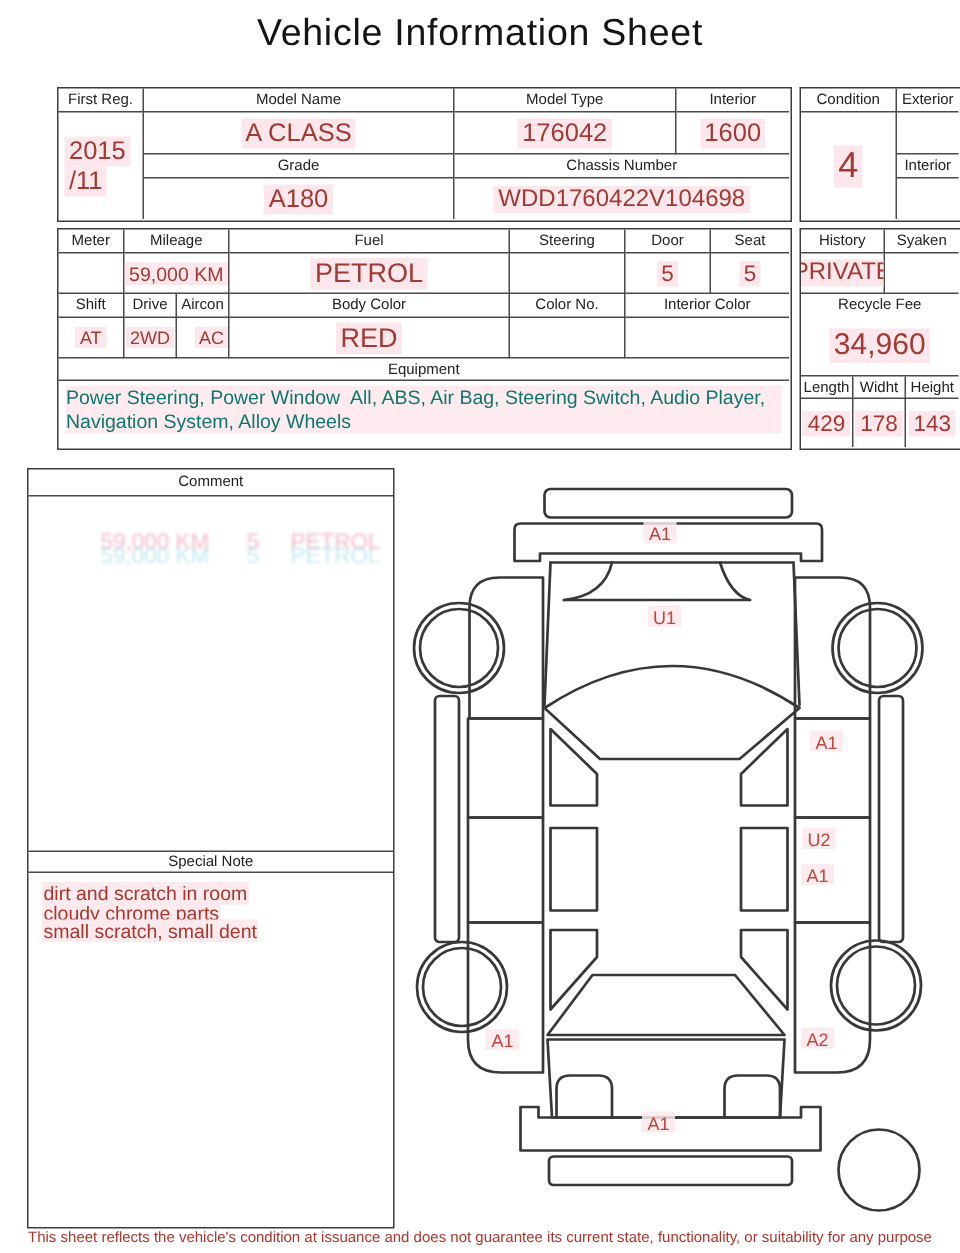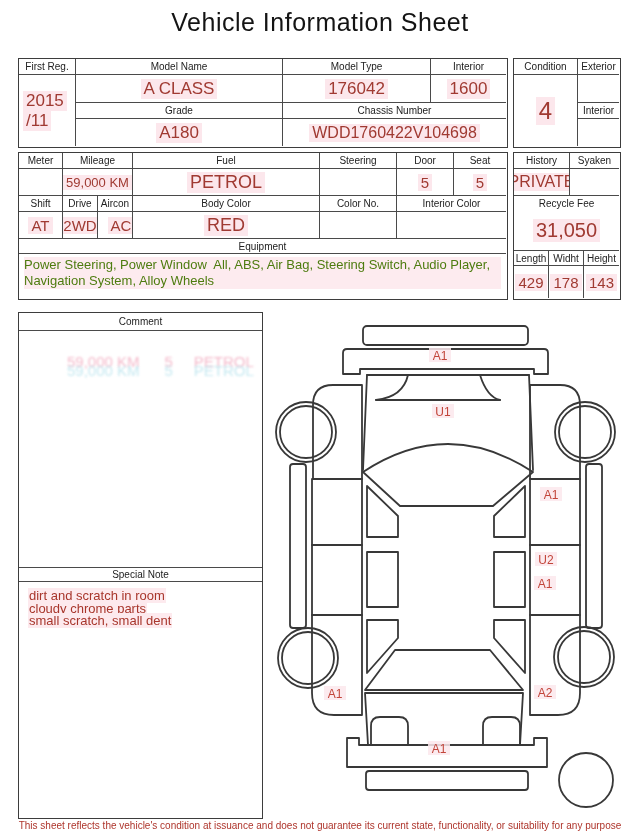--- a/index.html
+++ b/index.html
@@ -1,39 +1,39 @@
 <!DOCTYPE html>
 <html><head>
 <meta charset="utf-8">
 <style>
   html,body{margin:0;padding:0;background:#ffffff;}
   body{width:640px;height:835px;position:relative;font-family:"Liberation Sans",sans-serif;color:#1c1c1c;overflow:hidden;}
   .abs{position:absolute;}
   
   #title{top:8px;left:0;width:640px;text-align:center;font-size:25px;letter-spacing:.5px;color:#141414;font-family:"Liberation Sans",sans-serif;}
   
-  .tbox{border:1.5px solid #3d3d3d;display:grid;box-sizing:border-box;background:#fff;}
+  .tbox{border:1.5px solid #3d3d3d;display:grid;box-sizing:border-box;background:#fff;margin-left:20px;}
   .cell{box-sizing:border-box;display:flex;align-items:center;justify-content:center;overflow:hidden;}
   .br{border-right:1px solid #4a4a4a;}
   .bb{border-bottom:1px solid #4a4a4a;}
   .hdr{font-size:10px;color:#222;}
   .val{color:#a03a32;}
   .hl{background:#fce7ec;padding:0 3px;white-space:nowrap;}
   
   #t1{left:18px;top:58px;width:490px;height:90px;grid-template-columns:57px 207px 148px 75px;grid-template-rows:16px 28px 16px 27px;}
   #cond{left:513px;top:58px;width:108px;height:90px;grid-template-columns:64px 41px;grid-template-rows:16px 28px 16px 27px;}
   
   #t2{left:18px;top:152px;width:490px;height:148px;grid-template-columns:44px 35px 35px 187px 77px 57px 52px;grid-template-rows:16px 27px 16px 27px 15px 44px;}
   #hist{left:513px;top:152px;width:108px;height:148px;grid-template-columns:35px 21px 14px 35px;grid-template-rows:16px 27px 15px 40px 15px 32px;}
-  .fs13{font-size:13px;} .fs14{font-size:15px;} .fs15{font-size:15px;} .fs16{font-size:16px;}
+  .fs13{font-size:13px;} .fs14{font-size:12px;} .fs15{font-size:15px;} .fs16{font-size:16px;}
   .fs17{font-size:17px;} .fs18{font-size:18px;} .fs20{font-size:20px;} .fs24{font-size:24px;}
   .fs12{font-size:16px;}
   #firstreg-val{flex-direction:column;align-items:flex-start;padding-left:4px;justify-content:center;line-height:20px;}
   #equip-cell{align-items:flex-start;justify-content:flex-start;padding:3px 5px;}
-  #equip-text{font-size:13px;line-height:16px;color:#4d7c0f;white-space:pre-wrap;word-break:break-all;background:#fdebef;}
+  #equip-text{font-size:13px;line-height:16px;color:#0f766e;white-space:pre-wrap;word-break:break-all;background:#fdebef;}
   
   #commentbox{left:18px;top:312px;width:245px;height:507px;border:1.5px solid #3d3d3d;box-sizing:border-box;background:#fff;}
   #comment-hdr{top:0;left:0;width:100%;height:17px;border-bottom:1px solid #4a4a4a;display:flex;align-items:center;justify-content:center;font-size:10px;}
   #ghost1{top:40px;left:48px;font-size:15px;color:#f4b9ca;white-space:pre;filter:blur(1px);}
   #ghost2{top:49px;left:48px;font-size:15px;color:#bfe6ef;white-space:pre;filter:blur(1px);opacity:.9;}
   #specialnote-hdr{top:254px;left:0;width:100%;height:15px;border-top:1px solid #4a4a4a;border-bottom:1px solid #4a4a4a;display:flex;align-items:center;justify-content:center;font-size:10px;box-sizing:border-box;}
   #notes{top:277px;left:9px;width:225px;font-size:13px;line-height:12.6px;color:#a8362c;}
   #notes .nline span{background:#fdeaee;padding:0 1px;}
   
   #diagram{left:263px;top:312px;width:377px;height:507px;}
@@ -137,21 +137,21 @@
 
 <div id="hist" class="abs tbox">
   <div class="cell hdr br bb" style="grid-area:1/1/2/3;">History</div>
   <div class="cell hdr bb" style="grid-area:1/3/2/5;">Syaken</div>
   <div class="cell val fs12 br bb" style="grid-area:2/1/3/3;">
       <span class="hl">PRIVATE</span>
     </div>
   <div class="cell bb" style="grid-area:2/3/3/5;"></div>
   <div class="cell hdr" style="grid-area:3/1/4/5;">Recycle Fee</div>
   <div class="cell val fs20 bb" style="grid-area:4/1/5/5;">
-      <span class="hl">31,050</span>
+      <span class="hl">34,960</span>
     </div>
   <div class="cell hdr br bb" style="grid-area:5/1;">Length</div>
   <div class="cell hdr br bb" style="grid-area:5/2/6/4;">Widht</div>
   <div class="cell hdr bb" style="grid-area:5/4;">Height</div>
   <div class="cell val fs15 br" style="grid-area:6/1;">
       <span class="hl">429</span>
     </div>
   <div class="cell val fs15 br" style="grid-area:6/2/7/4;">
       <span class="hl">178</span>
     </div>

